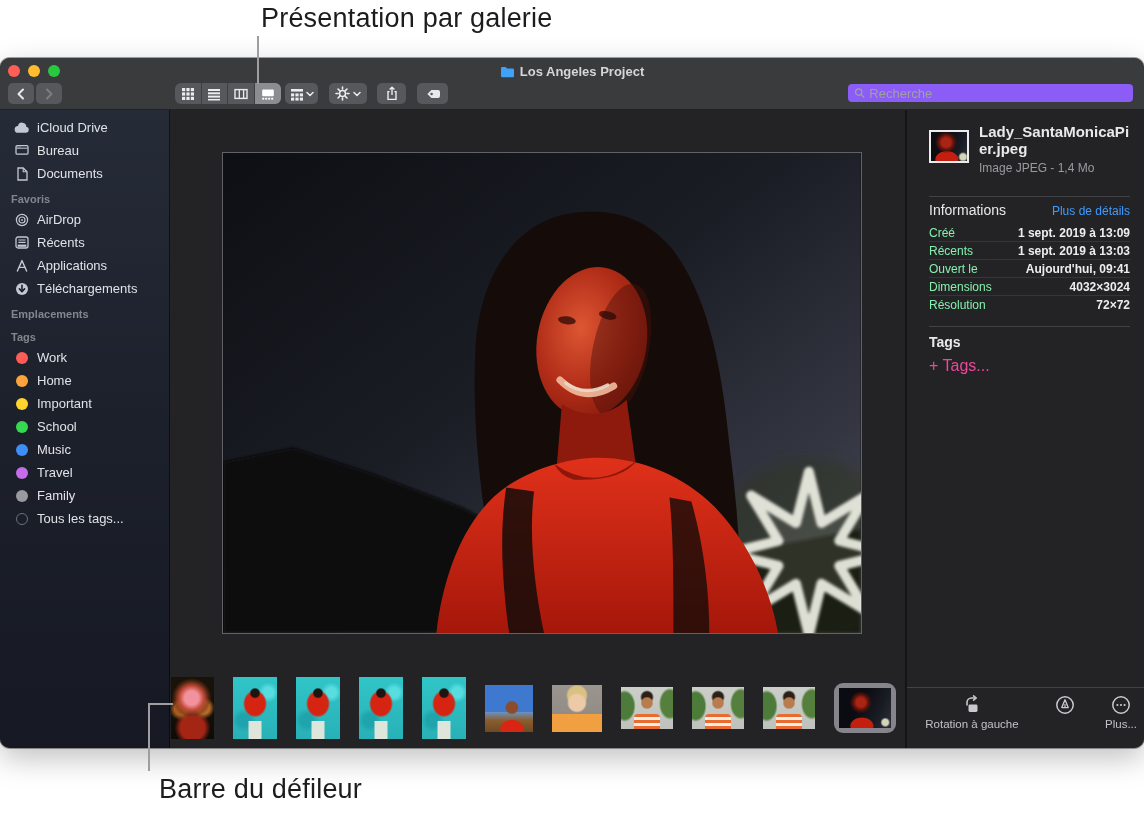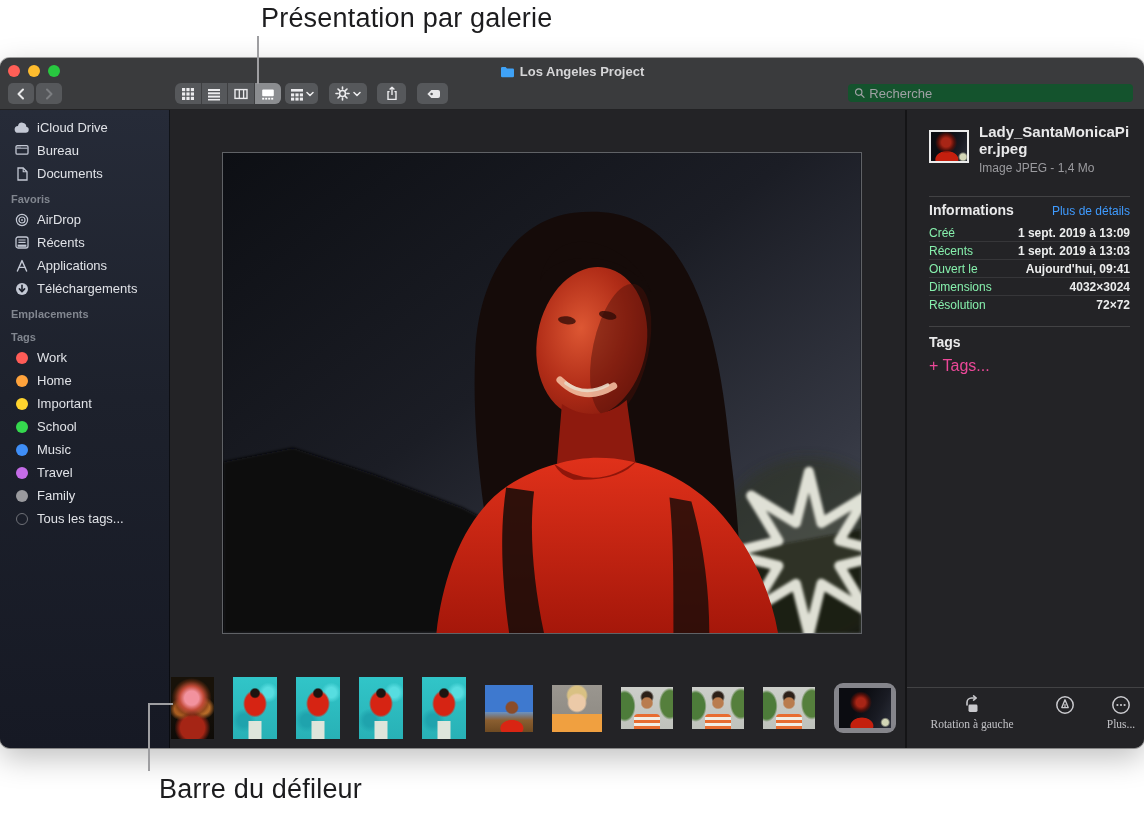--- a/index.html
+++ b/index.html
@@ -40,21 +40,21 @@
     border-radius:6px; overflow:hidden; }
   .seg-item { width:26.5px; height:21px; display:flex; align-items:center; justify-content:center;
     border-right:1px solid rgba(0,0,0,.28); }
   .seg-item:last-child { border-right:none; }
   .seg-item.sel { background:#8b8d90; }
   .btn-group { left:285px; width:33px; gap:2px; }
   .btn-gear { left:329px; width:38px; gap:3px; }
   .btn-share { left:377px; width:29px; }
   .btn-tag { left:417px; width:31px; }
   .searchbox { position:absolute; right:11px; top:26px; width:285px; height:18px;
-    background:#14532d; border-radius:4px; display:flex; align-items:center; padding:0 6px; gap:4px; }
+    background:#8b5cf6; border-radius:4px; display:flex; align-items:center; padding:0 6px; gap:4px; }
   .searchbox input { background:transparent; border:none; outline:none; color:#e8e8e8;
     font-size:13px; width:100%; font-family:inherit; }
   .searchbox input::placeholder { color:#9fa1a4; }
 
   
   .wbody { position:absolute; left:0; top:52px; width:100%; height:638px; }
   
   .sidebar { position:absolute; left:0; top:0; width:170px; height:100%;
     background:linear-gradient(180deg,#262b38 0%, #1d212c 45%, #161924 100%);
     border-right:1px solid rgba(0,0,0,.55); padding-top:6px; }
@@ -122,32 +122,32 @@
   
   .inspector { position:absolute; left:905px; top:0; width:239px; height:100%;
     background:#232326; border-left:2px solid #141416; color:#e9e9ea; }
   .insp-thumb { position:absolute; left:22px; top:20px; width:40px; height:33px;
     border:2px solid #ececec; }
   .insp-name { position:absolute; left:72px; top:13px; width:158px; font-size:15px;
     font-weight:700; line-height:17px; word-break:break-all; }
   .insp-meta { position:absolute; left:72px; top:51px; font-size:12px; color:#9b9b9f; }
   .hr { position:absolute; left:22px; right:14px; height:1px; background:rgba(255,255,255,.14); }
   .hr-1 { top:86px; } .hr-2 { top:216px; } .hr-3 { top:577px; left:0; right:0; }
-  .insp-infohead { position:absolute; left:22px; top:92px; font-size:14px; font-weight:700; }
+  .insp-infohead { position:absolute; left:22px; top:92px; font-size:14px; font-weight:400; }
   .insp-more { position:absolute; right:14px; top:94px; font-size:12px; color:#3f9bff; }
   .rows { position:absolute; left:22px; right:14px; top:114px; }
   .irow { height:18px; display:flex; justify-content:space-between; align-items:center;
     border-bottom:1px solid rgba(255,255,255,.09); font-size:12px; }
   .irow:last-child { border-bottom:none; }
   .irow .lbl { color:#86efac; }
   .irow .val { color:#eceded; font-weight:700; }
   .insp-tagshead { position:absolute; left:22px; top:224px; font-size:14px; font-weight:700; }
   .insp-addtags { position:absolute; left:22px; top:247px; font-size:16px; color:#ec4899; }
   .footer { position:absolute; left:0; right:0; top:578px; height:60px; }
-  .fbtn { position:absolute; top:7px; display:flex; flex-direction:column; align-items:center; gap:3px;font-family:Liberation Serif, serif; }
+  .fbtn { position:absolute; top:7px; display:flex; flex-direction:column; align-items:center; gap:3px; }
   .fbtn .flabel { font-size:11.5px; color:#c2c2c6; white-space:nowrap; }
   .fb-rotate { left:6px; width:118px; }
   .fb-annotate { left:128px; width:60px;gap:31px; }
   .fb-more { left:192px; width:44px; }
 
   .icon { display:block; }
 </style>
 </head>
 <body>
 

